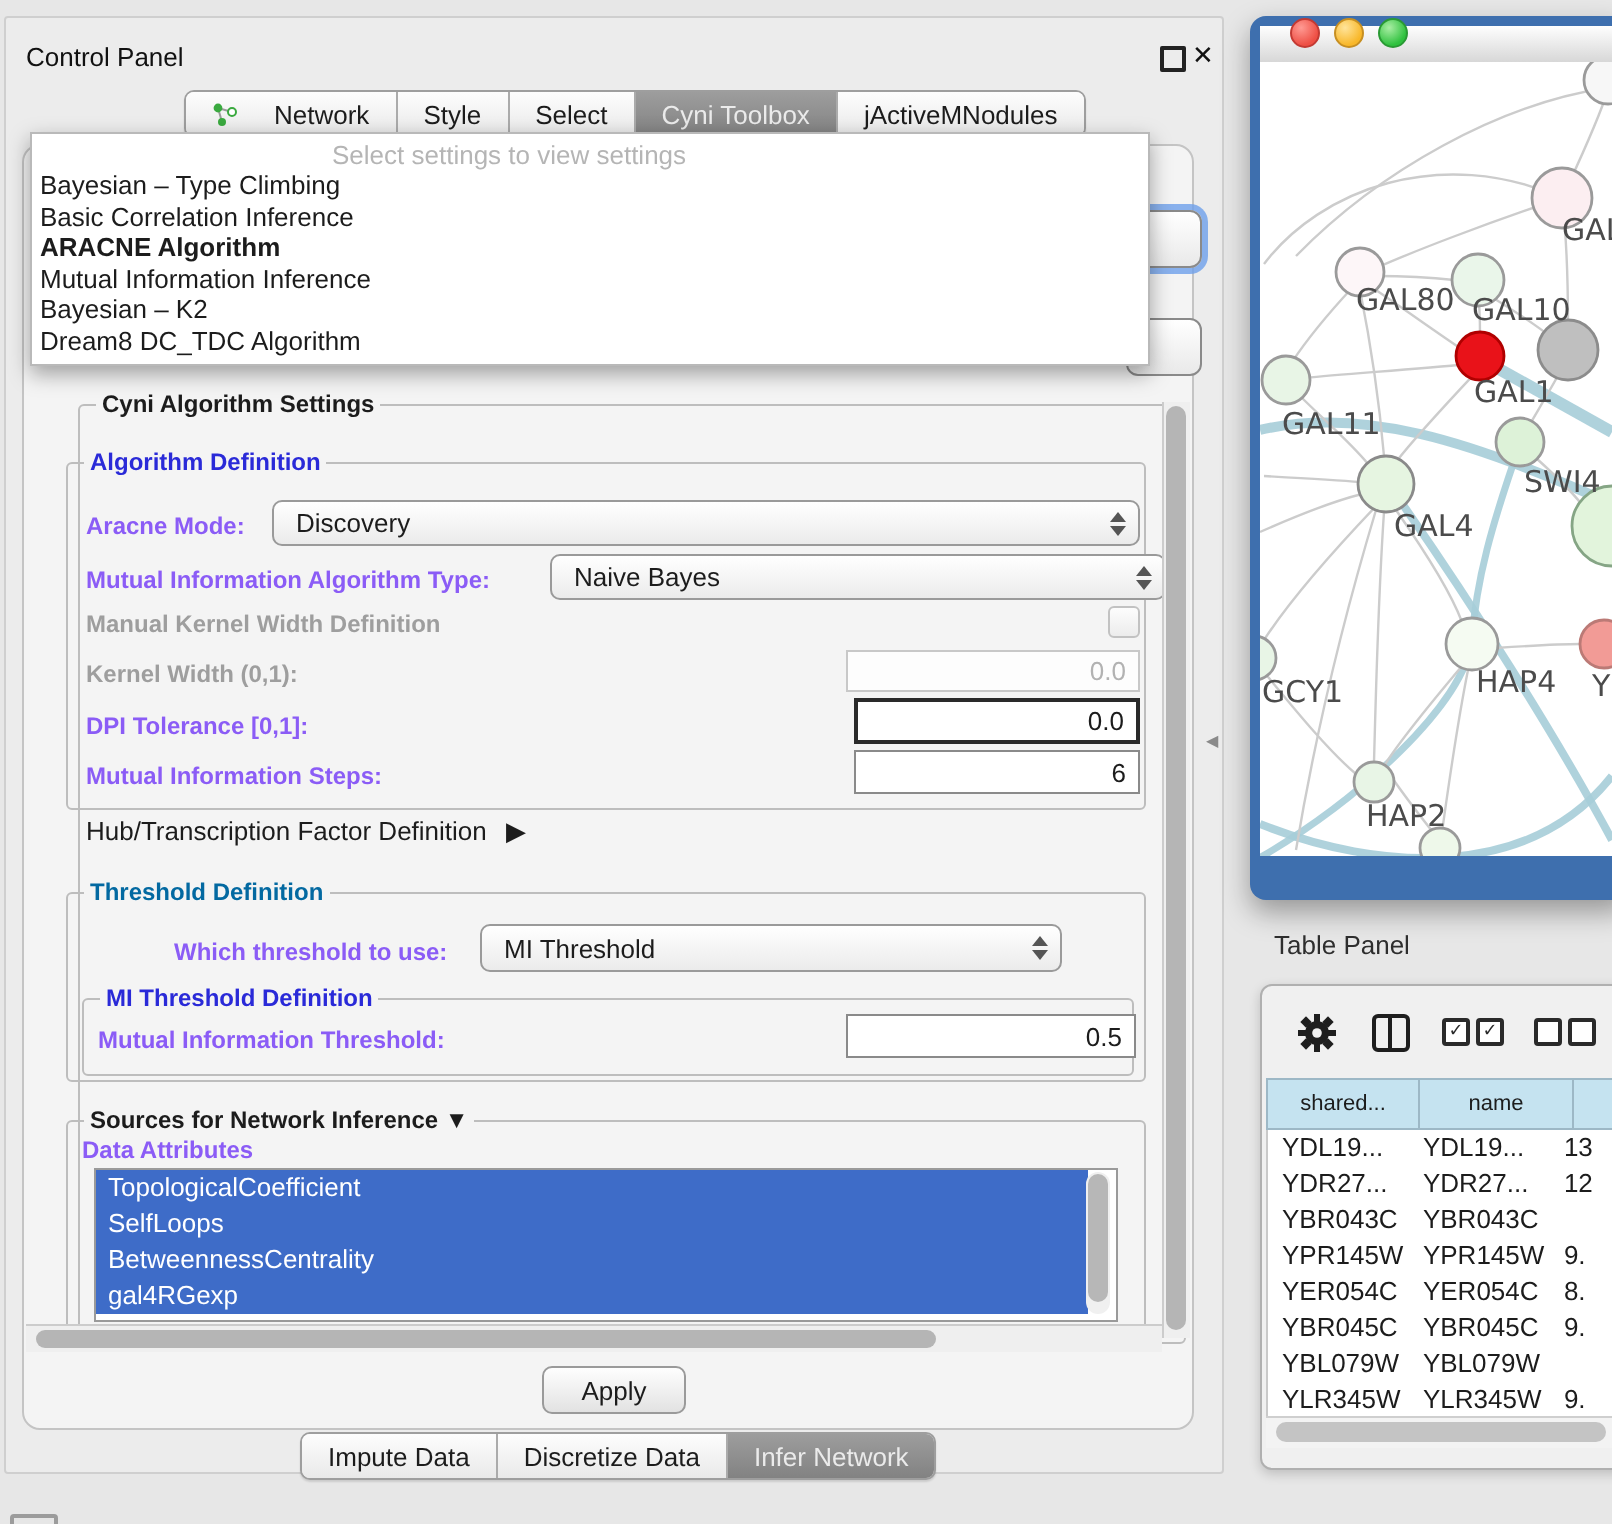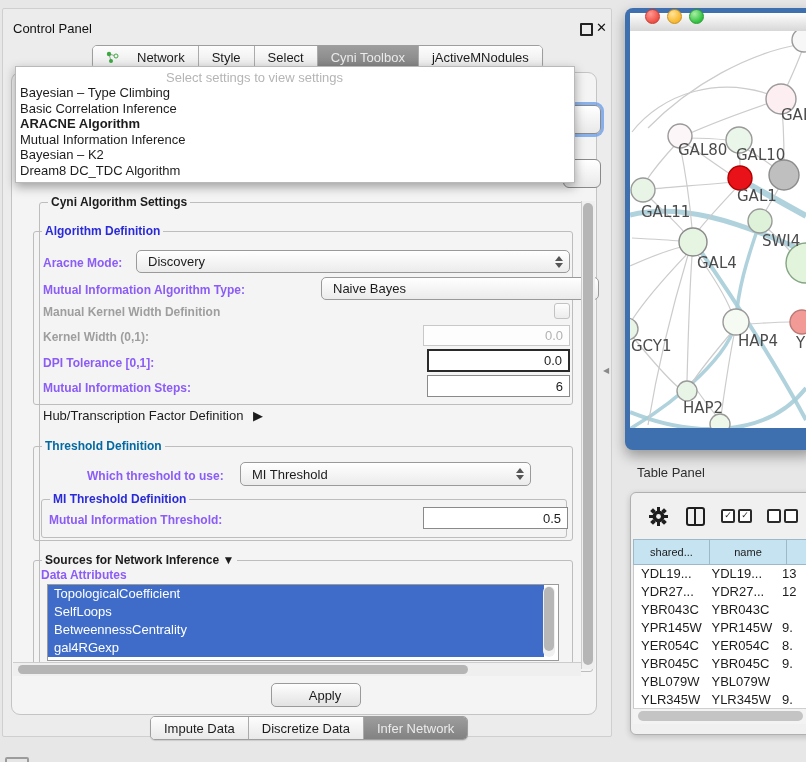--- a/index.html
+++ b/index.html
@@ -54,21 +54,21 @@
   #attr-vsb{left:540px;top:577px;width:12px;height:71px;background:#f0f0f0;border-radius:6px;}
   #attr-vsb .thumb{position:absolute;left:1px;top:1px;width:10px;height:64px;background:#b7b7b7;border-radius:6px;}
 
   
   #panel-vsb{left:578px;top:192px;width:13px;height:468px;background:#efefef;border-left:1px solid #cccccc;}
   #panel-vsb .thumb{position:absolute;left:1px;top:2px;width:10px;height:462px;background:#b5b5b5;border-radius:6px;}
   #panel-hsb{left:10px;top:653px;width:568px;height:13px;background:#efefef;border-top:1px solid #cccccc;}
   #panel-hsb .thumb{position:absolute;left:5px;top:2px;width:450px;height:9px;background:#b5b5b5;border-radius:6px;}
 
   #apply-btn{left:268px;top:674px;width:70px;height:22px;border:1px solid #9a9a9a;border-radius:5px;
-    background:linear-gradient(#fefefe,#e2e2e2);font-size:13px;display:flex;align-items:center;justify-content:center;padding-left:18px;}
+    background:linear-gradient(#fefefe,#e2e2e2);font-size:13px;display:flex;align-items:center;justify-content:center;}
 
   
   #algo-popup{left:12px;top:57px;width:558px;height:115px;background:#fff;border:1px solid #b9b9b9;
     box-shadow:0 4px 10px rgba(0,0,0,.35);z-index:20;}
   #algo-prompt{position:absolute;left:150px;top:3px;font-size:13px;color:#b5b5b5;}
   .dd-item{position:absolute;left:4px;font-size:13px;height:15px;line-height:15px;white-space:nowrap;}
   .dd-item.bold{font-weight:bold;}
 
   #splitter-grip{left:603px;top:366px;font-size:8px;color:#8a8a8a;}
   #corner-btn{left:5px;top:757px;width:20px;height:14px;border:2px solid #9c9c9c;background:#e6e6e6;border-radius:2px;}
@@ -158,21 +158,21 @@
     <div class="abs lbl" style="left:40px;top:247px;">Aracne Mode:</div>
     <div class="abs combo" style="left:133px;top:241px;width:434px;">
       <span>Discovery</span>
       <span class="arrows">
           <i class="up"></i>
           <i class="dn"></i>
         </span>
     </div>
 
     <div class="abs lbl" style="left:40px;top:274px;">Mutual Information Algorithm Type:</div>
-    <div class="abs combo" style="left:272px;top:268px;width:278px;margin-left:46px;">
+    <div class="abs combo" style="left:272px;top:268px;width:308px;">
       <span>Naive Bayes</span>
       <span class="arrows">
           <i class="up"></i>
           <i class="dn"></i>
         </span>
     </div>
 
     <div class="abs lbl dis" style="left:40px;top:296px;">Manual Kernel Width Definition</div>
     <div class="abs chk" style="left:551px;top:294px;"></div>
 

